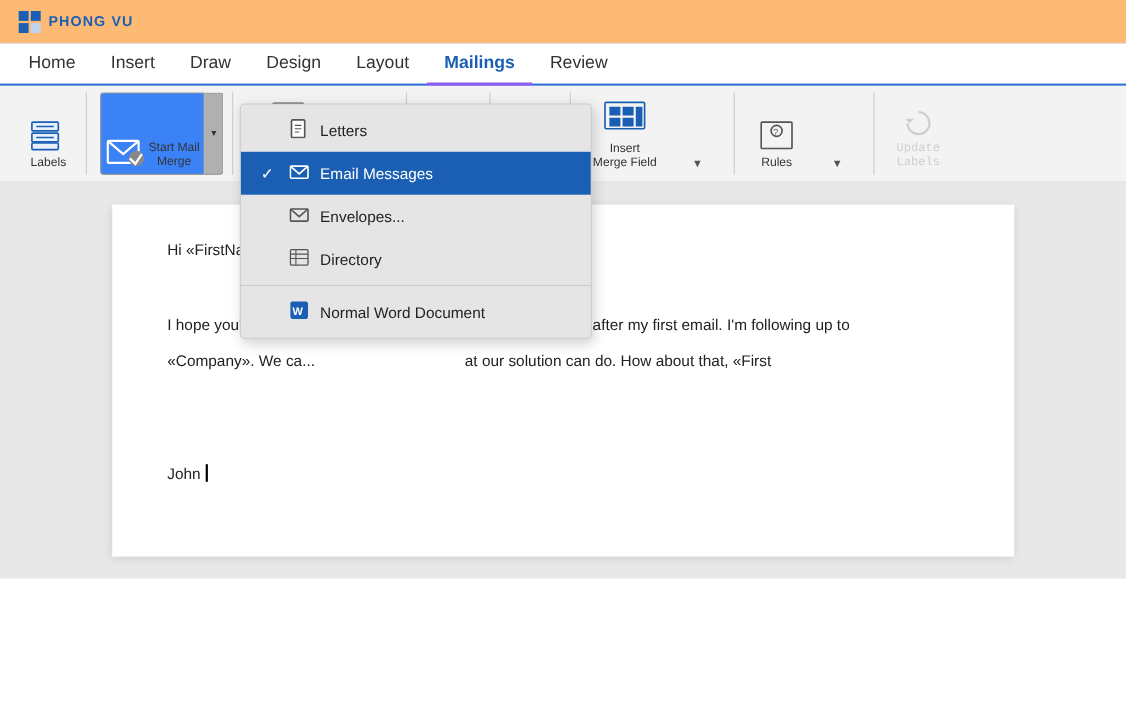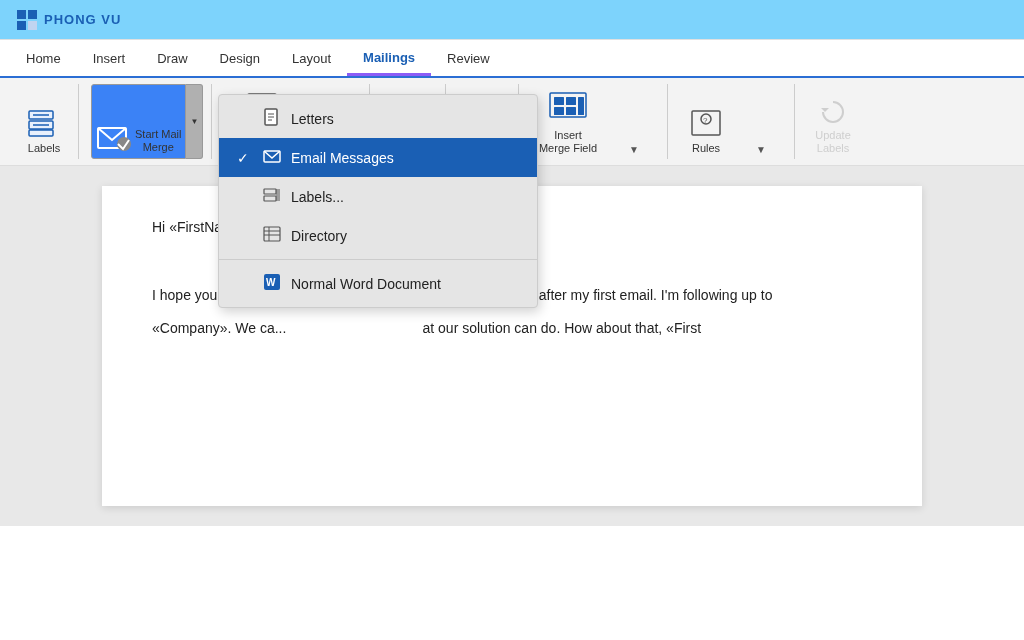--- a/index.html
+++ b/index.html
@@ -8,21 +8,21 @@
       background: #fff;
       width: 1024px;
       height: 640px;
       overflow: hidden;
       position: relative;
     }
 
     
     .top-bar {
       height: 40px;
-      background: #7dd3fc;
+      background: #fdba74;
       border-bottom: 1px solid #e0e0e0;
       display: flex;
       align-items: center;
       padding: 0 16px;
     }
     .logo {
       display: flex;
       align-items: center;
       gap: 6px;
     }
@@ -41,21 +41,21 @@
     .ribbon-tabs {
       display: flex;
       align-items: center;
       background: #fff;
       border-bottom: 2px solid #2b6ed4;
       padding: 0 10px;
       height: 38px;
     }
     .ribbon-tab {
       padding: 8px 16px;
-      font-size: 13px;
+      font-size: 16px;
       color: #333;
       cursor: pointer;
       border: none;
       background: none;
       position: relative;
     }
     .ribbon-tab.active {
       font-weight: 700;
       color: #1a5fb4;
       border-bottom: 3px solid #8b5cf6;
@@ -348,21 +348,21 @@
         </svg>
       </div>
       <span class="ribbon-btn-label">Rules</span>
     </button>
     <button class="ribbon-btn">
       <span style="font-size:10px; color:#555;">▼</span>
     </button>
   </div>
 
   <div class="ribbon-group">
-    <button class="ribbon-btn" style="opacity:0.5;">
+    <button class="ribbon-btn" style="opacity:0.5;font-family:Liberation Mono, monospace;">
       <div class="icon-wrap">
         <svg width="36" height="32" viewBox="0 0 36 32" fill="none" xmlns="http://www.w3.org/2000/svg">
           <path d="M18 8 A10 10 0 1 1 8 18" stroke="#aaa" stroke-width="2" fill="none"></path>
           <polygon points="6,14 10,18 14,14" fill="#aaa"></polygon>
         </svg>
       </div>
       <span class="ribbon-btn-label" style="color:#aaa;">Update<br>Labels</span>
     </button>
   </div>
 
@@ -387,33 +387,31 @@
     <span class="check-mark">✓</span>
     <span>
       <svg width="18" height="18" viewBox="0 0 18 18" fill="none" xmlns="http://www.w3.org/2000/svg">
         <rect x="1" y="4" width="16" height="11" rx="1" stroke="white" stroke-width="1.5" fill="none"></rect>
         <polyline points="1,4 9,11 17,4" stroke="white" stroke-width="1.5" fill="none"></polyline>
       </svg>
     </span>
     <span>Email Messages</span>
   </div>
 
-
   <div class="dropdown-item">
     <span class="no-check"></span>
     <span>
       <svg width="18" height="18" viewBox="0 0 18 18" fill="none" xmlns="http://www.w3.org/2000/svg">
-        <rect x="1" y="3" width="12" height="5" rx="0.5" stroke="#555" stroke-width="1.2" fill="none"></rect>
-        <rect x="1" y="10" width="12" height="5" rx="0.5" stroke="#555" stroke-width="1.2" fill="none"></rect>
-        <line x1="14" y1="3" x2="14" y2="15" stroke="#555" stroke-width="1"></line>
-        <line x1="16" y1="3" x2="16" y2="15" stroke="#555" stroke-width="1"></line>
+        <rect x="1" y="4" width="16" height="11" rx="1" stroke="#555" stroke-width="1.5" fill="none"></rect>
+        <polyline points="1,4 9,11 17,4" stroke="#555" stroke-width="1.5" fill="none"></polyline>
       </svg>
     </span>
-    <span>Labels...</span>
-  </div>
+    <span>Envelopes...</span>
+  </div>
+
 
   <div class="dropdown-item">
     <span class="no-check"></span>
     <span>
       <svg width="18" height="18" viewBox="0 0 18 18" fill="none" xmlns="http://www.w3.org/2000/svg">
         <rect x="1" y="2" width="16" height="14" rx="1" stroke="#555" stroke-width="1.2" fill="none"></rect>
         <line x1="1" y1="6" x2="17" y2="6" stroke="#555" stroke-width="1"></line>
         <line x1="1" y1="10" x2="17" y2="10" stroke="#555" stroke-width="1"></line>
         <line x1="6" y1="2" x2="6" y2="16" stroke="#555" stroke-width="1"></line>
       </svg>
@@ -438,15 +436,16 @@
 
 <div class="doc-area">
   <div class="doc-page">
     <div class="doc-text">
       <p>Hi <span class="merge-field">«FirstName»</span></p>
       <p>&nbsp;</p>
       <p>I hope you're doing well! I noticed that you'd be intere... esting after my first email. I'm following up to</p>
       <p><span class="merge-field">«Company»</span>. We ca...&nbsp;&nbsp;&nbsp;&nbsp;&nbsp;&nbsp;&nbsp;&nbsp;&nbsp;&nbsp;&nbsp;&nbsp;&nbsp;&nbsp;&nbsp;&nbsp;&nbsp;&nbsp;&nbsp;&nbsp;&nbsp;&nbsp;&nbsp;&nbsp;&nbsp;&nbsp;&nbsp;&nbsp;&nbsp;&nbsp;&nbsp;&nbsp;&nbsp;&nbsp; at our solution can do. How about that, <span class="merge-field">«First</span></p>
       <p>&nbsp;</p>
       <p>&nbsp;</p>
+      <p>John <span style="border-left: 2px solid #000; margin-left:1px;">&nbsp;</span></p>
     </div>
   </div>
 </div>
 
 </body></html>

